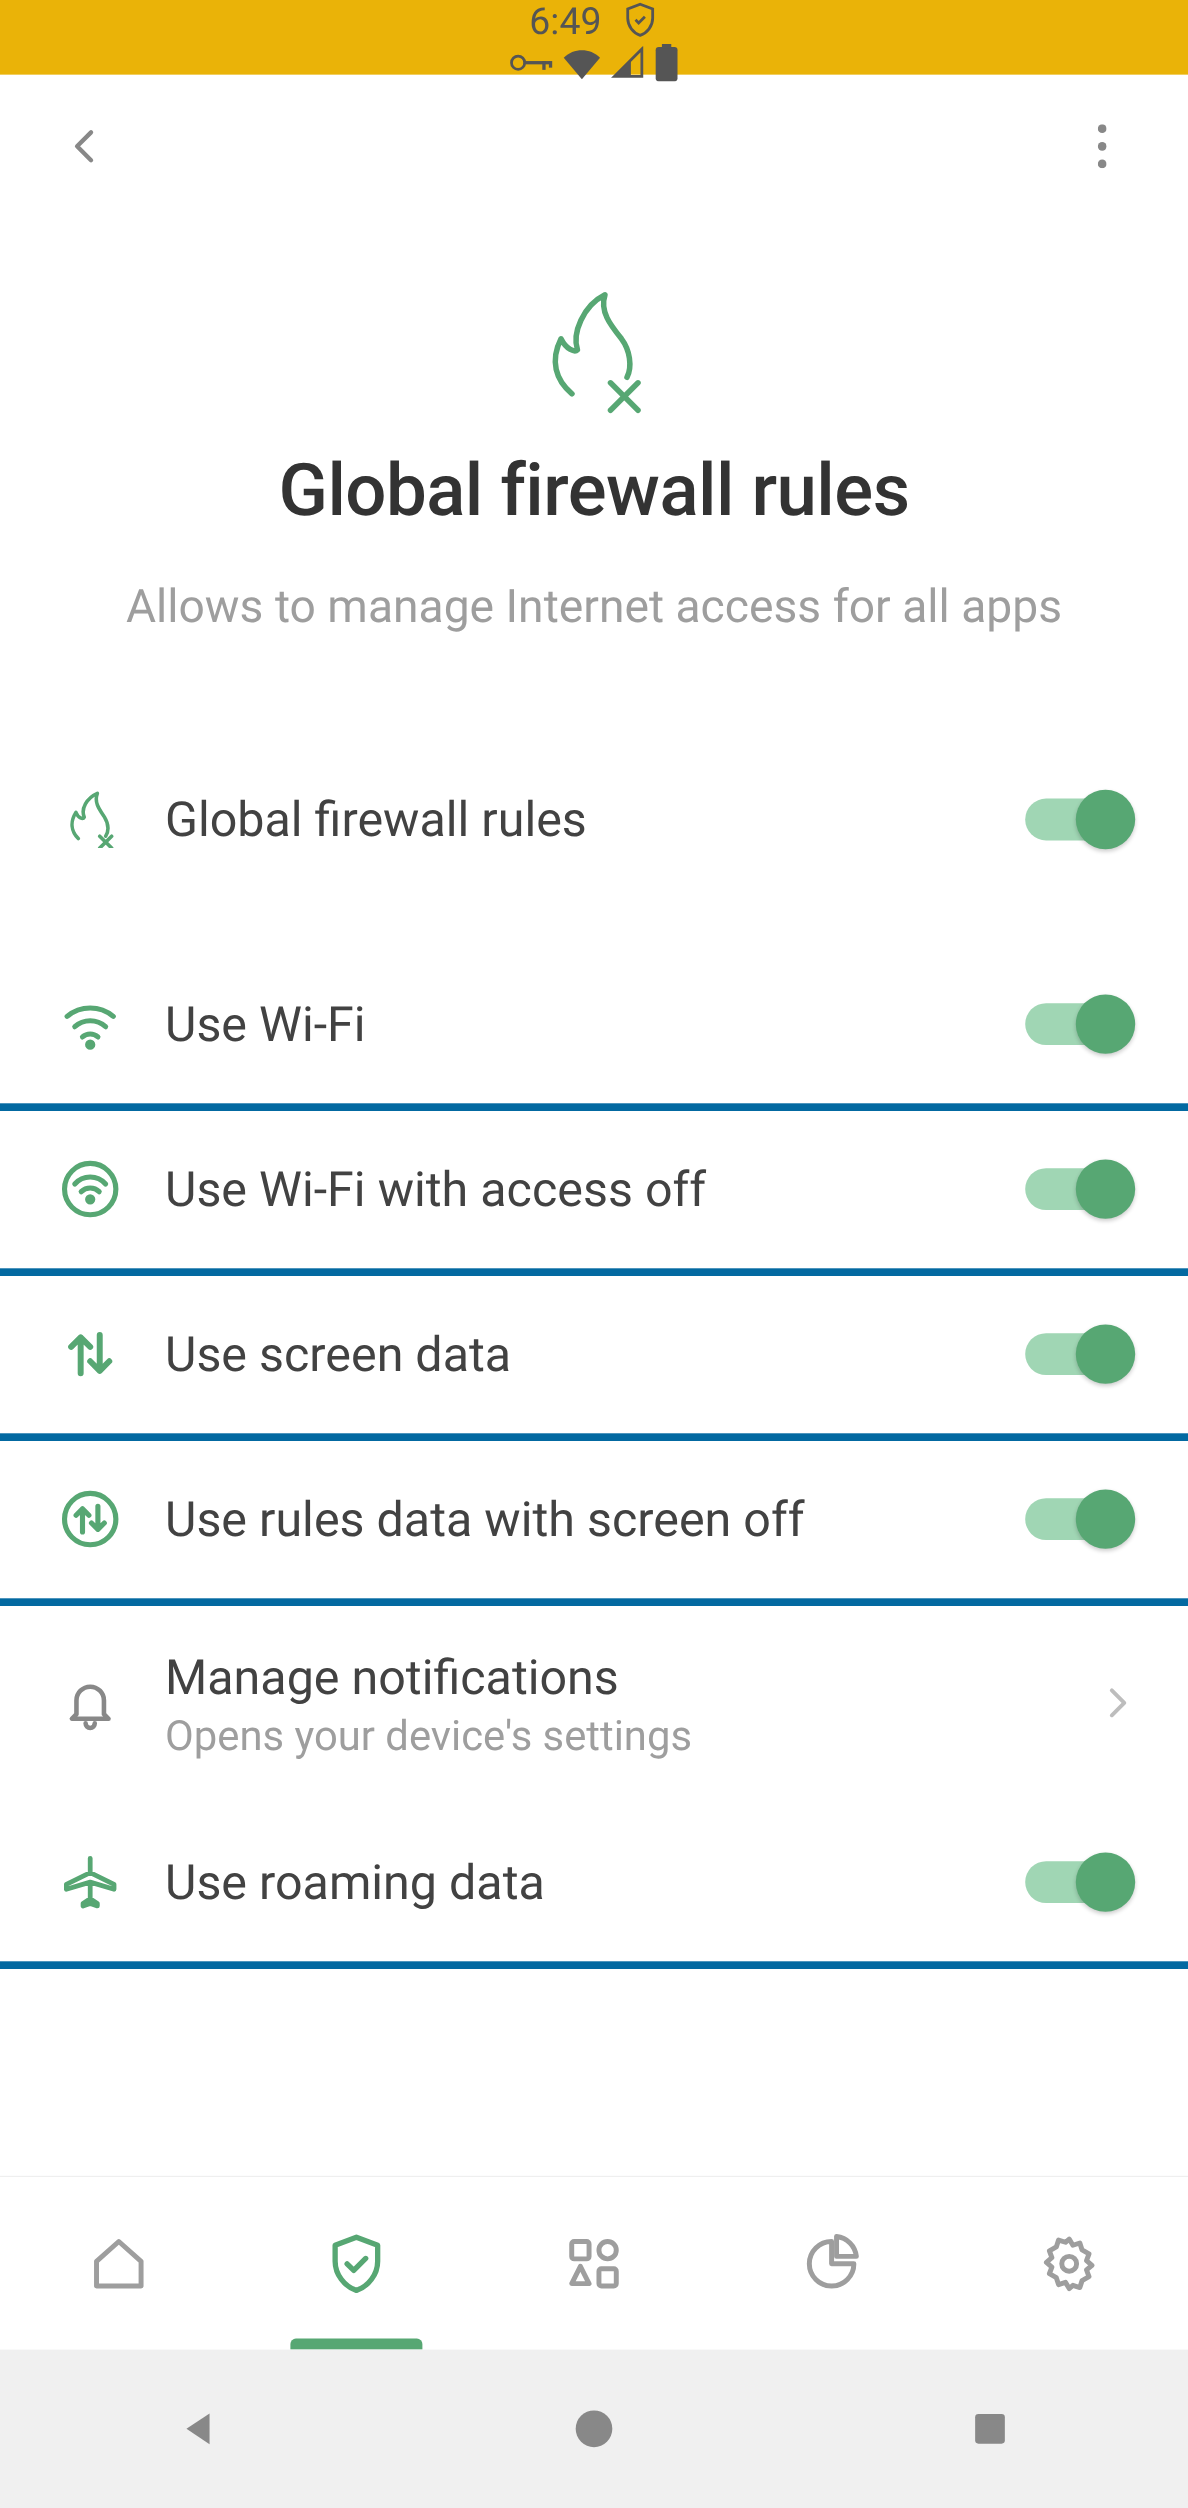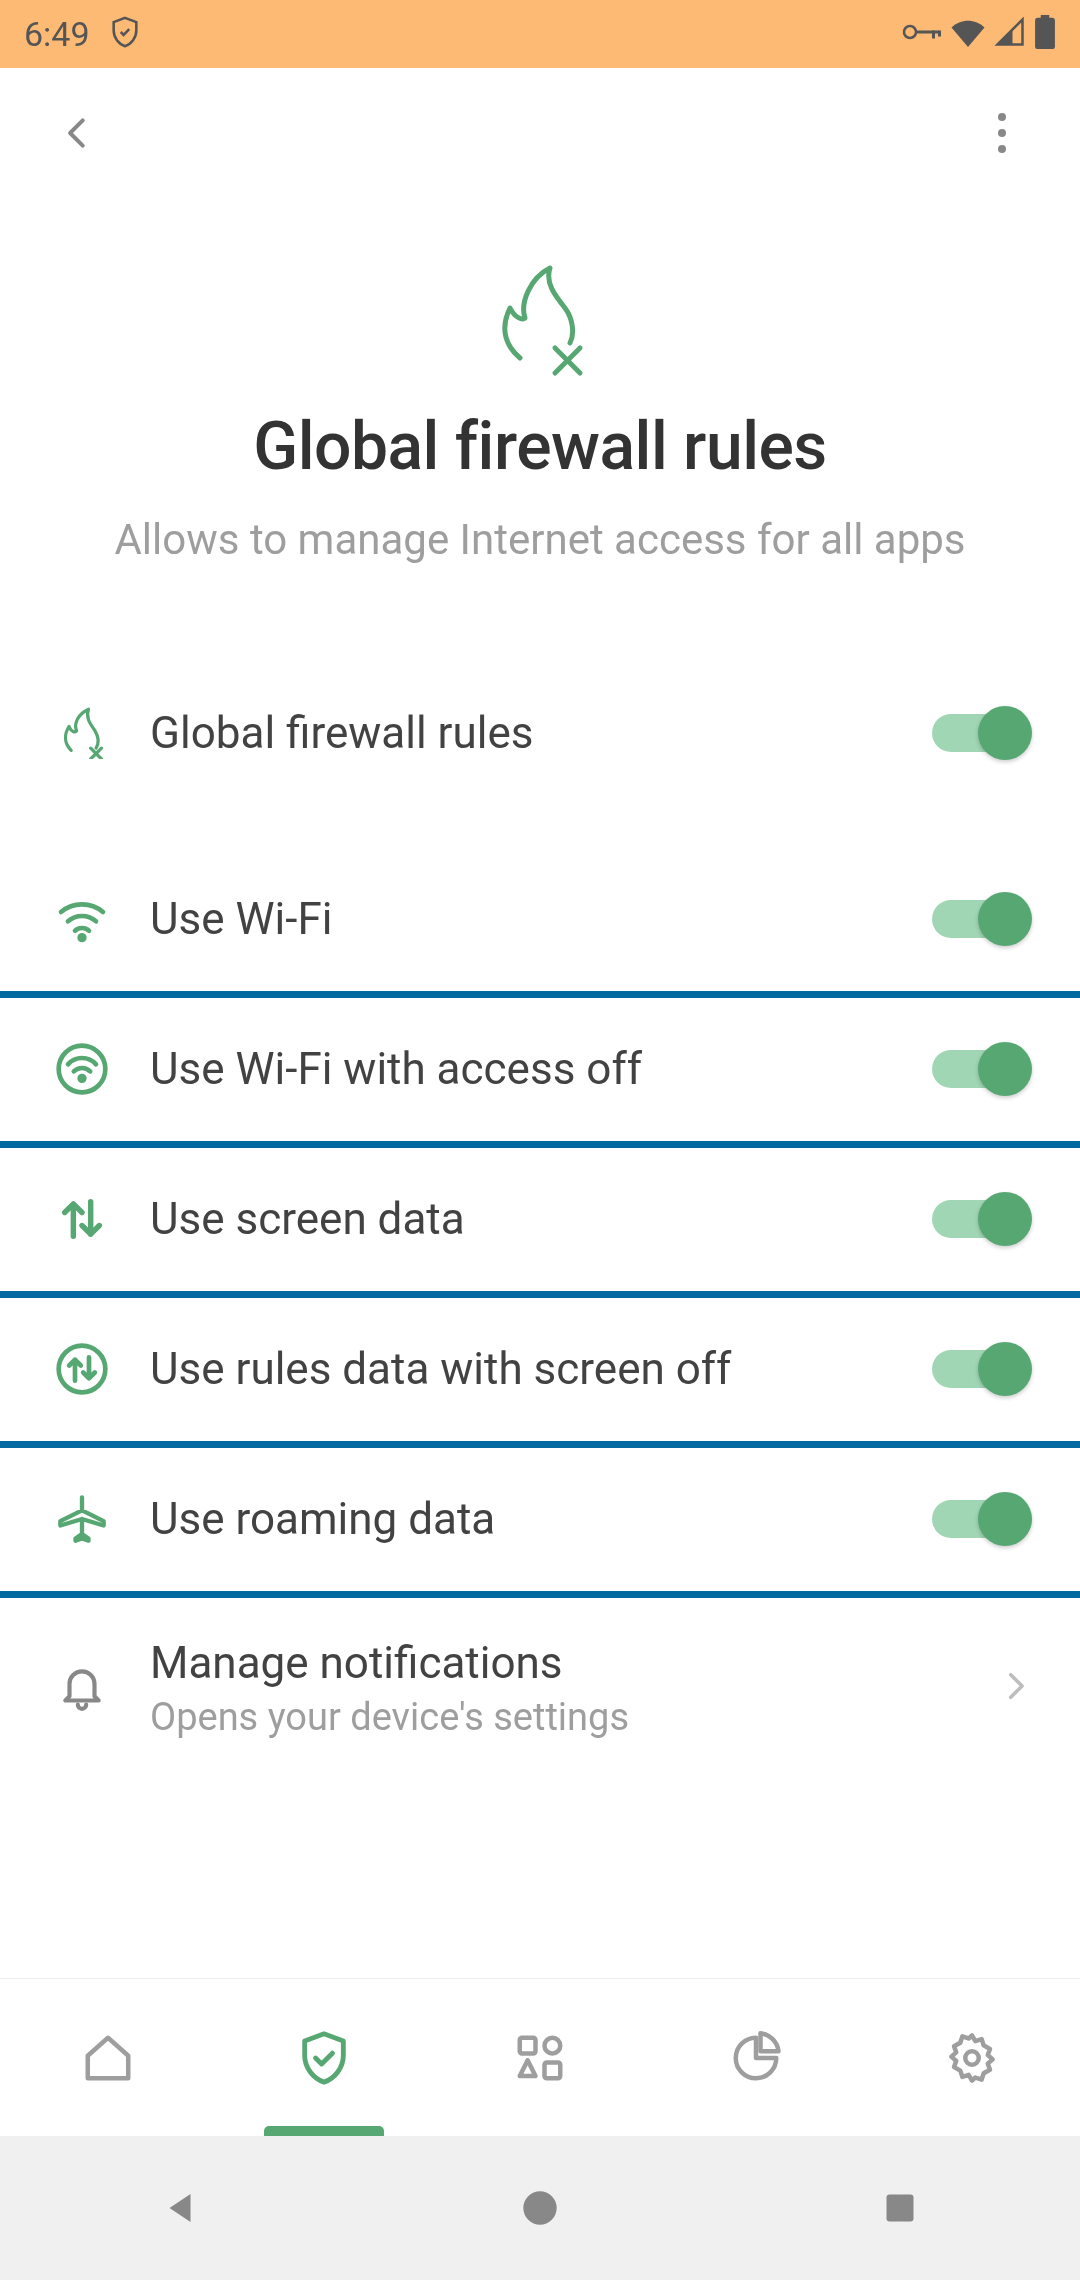--- a/index.html
+++ b/index.html
@@ -1,33 +1,33 @@
 <!DOCTYPE html>
 <html><head>
   <meta charset="utf-8">
   <style>
     * { margin: 0; padding: 0; box-sizing: border-box; -webkit-font-smoothing: antialiased; }
     html, body { width: 1080px; height: 2280px; font-family: -apple-system, Roboto, "Segoe UI", sans-serif; background: #fff; overflow: hidden; }
 
     
-    .status-bar { height: 68px; background: #fdba74; display: flex; align-items: center; justify-content: space-between; padding: 0 24px; }
+    .status-bar { height: 68px; background: #eab308; display: flex; align-items: center; justify-content: space-between; padding: 0 24px; flex-direction: column; }
     .status-left { display: flex; align-items: center; gap: 18px; }
     .status-time { font-size: 34px; color: #555; font-weight: 400; }
     .status-right { display: flex; align-items: center; gap: 8px; }
     .status-icon { color: #555; }
 
     
     .app-header { height: 130px; background: #fff; display: flex; align-items: center; justify-content: space-between; padding: 0 48px; }
     .back-btn, .menu-btn { width: 60px; height: 60px; display: flex; align-items: center; justify-content: center; cursor: pointer; }
 
     
     .hero { padding: 60px 40px 90px; text-align: center; }
     .hero-icon { display: flex; justify-content: center; margin-bottom: 30px; }
     .hero-title { font-size: 66px; font-weight: 500; color: #333; letter-spacing: -0.5px; }
-    .hero-sub { font-size: 42px; color: #9e9e9e; margin-top: 28px; line-height: 1.3; }
+    .hero-sub { font-size: 42px; color: #9e9e9e; margin-top: 40px; line-height: 1.3; }
 
     
     .list { }
     .row { display: flex; align-items: center; padding: 0 48px; min-height: 150px; border-bottom: 7px solid #0369a1; cursor: pointer; }
     .row.first-group { border-bottom: none; margin-bottom: 40px; }
     .row-icon { width: 68px; display: flex; align-items: center; justify-content: center; margin-right: 34px; flex-shrink: 0; }
     .row-text { flex: 1; min-width: 0; }
     .row-title { font-size: 44px; color: #424242; }
     .row-sub { font-size: 38px; color: #9e9e9e; margin-top: 6px; }
     .row-action { margin-left: 20px; flex-shrink: 0; }
@@ -214,53 +214,53 @@
         <div class="row-title">Use rules data with screen off</div>
       </div>
     <div class="row-action">
         <div class="toggle">
           <div class="toggle-track"></div>
           <div class="toggle-thumb"></div>
         </div>
       </div>
   </div>
 
-  <div class="row">
-    <div class="row-icon green">
-      <svg width="52" height="52" viewBox="0 0 24 24" fill="none" stroke="currentColor" stroke-width="2" stroke-linecap="round" stroke-linejoin="round">
-          <path d="M12 2 L12 8 L22 13 L22 15 L12 12 L12 19 L15 21 L15 22 L12 21 L9 22 L9 21 L12 19 L12 12 L2 15 L2 13 L12 8 Z"></path>
-        </svg>
-    </div>
-    <div class="row-text">
-        <div class="row-title">Use roaming data</div>
-      </div>
-    <div class="row-action">
-        <div class="toggle">
-          <div class="toggle-track"></div>
-          <div class="toggle-thumb"></div>
-        </div>
-      </div>
-  </div>
-
   <div class="row" style="min-height:180px;border-bottom:none">
     <div class="row-icon grey">
       <svg width="50" height="50" viewBox="0 0 24 24" fill="none" stroke="currentColor" stroke-width="2" stroke-linecap="round" stroke-linejoin="round">
           <path d="M18 16 V10 a6 6 0 1 0 -12 0 v6 l-2 2 h16 z"></path>
           <path d="M10 20 a2 2 0 0 0 4 0"></path>
         </svg>
     </div>
     <div class="row-text">
       <div class="row-title">Manage notifications</div>
       <div class="row-sub">Opens your device's settings</div>
     </div>
     <div class="row-action chevron">
       <svg width="34" height="34" viewBox="0 0 24 24" fill="none" stroke="currentColor" stroke-width="2.5" stroke-linecap="round" stroke-linejoin="round">
           <polyline points="9 4 17 12 9 20"></polyline>
         </svg>
     </div>
+  </div>
+
+  <div class="row">
+    <div class="row-icon green">
+      <svg width="52" height="52" viewBox="0 0 24 24" fill="none" stroke="currentColor" stroke-width="2" stroke-linecap="round" stroke-linejoin="round">
+          <path d="M12 2 L12 8 L22 13 L22 15 L12 12 L12 19 L15 21 L15 22 L12 21 L9 22 L9 21 L12 19 L12 12 L2 15 L2 13 L12 8 Z"></path>
+        </svg>
+    </div>
+    <div class="row-text">
+        <div class="row-title">Use roaming data</div>
+      </div>
+    <div class="row-action">
+        <div class="toggle">
+          <div class="toggle-track"></div>
+          <div class="toggle-thumb"></div>
+        </div>
+      </div>
   </div>
 
 </div>
 
 <div class="tab-bar">
   <div class="tab">
     <svg width="54" height="54" viewBox="0 0 24 24" fill="none" stroke="currentColor" stroke-width="2" stroke-linecap="round" stroke-linejoin="round">
         <path d="M3 11 L12 3 L21 11 V21 H3 Z"></path>
       </svg>
   </div>

